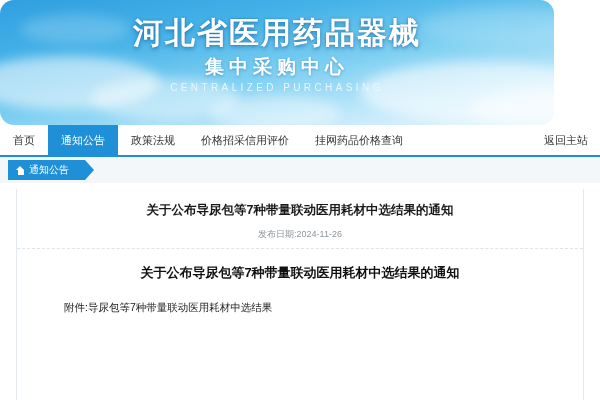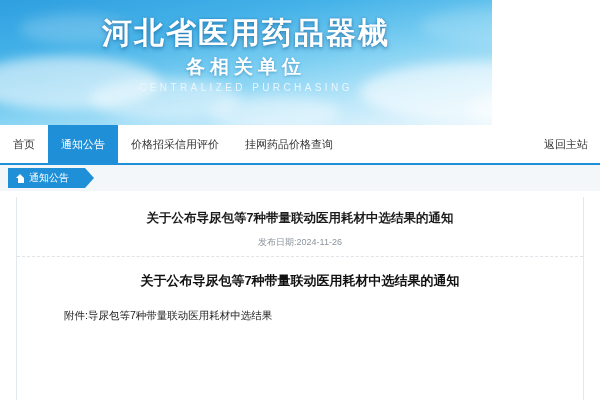--- a/index.html
+++ b/index.html
@@ -12,24 +12,25 @@
   }
   #page {
     position: relative;
     width: 600px; height: 400px;
     background: #ffffff;
   }
 
   
   .banner {
     position: relative;
-    width: 492px;
+    width: 554px;
     height: 125px;
     background: linear-gradient(170deg, #2f9fe0 0%, #45b2e8 28%, #7fd0f2 55%, #bfe8fa 78%, #eaf7fd 100%);
     overflow: hidden;
+    border-radius: 14px;
   }
   .cloud {
     position: absolute;
     background: rgba(255,255,255,0.55);
     border-radius: 50%;
     filter: blur(6px);
   }
   .c1 { width: 190px; height: 54px; left: -30px; top: 56px; }
   .c2 { width: 150px; height: 42px; left: 90px; top: 78px; opacity: .8; }
   .c3 { width: 240px; height: 60px; left: 360px; top: 62px; }
@@ -65,21 +66,21 @@
     margin-top: 4px;
     font-size: 10px;
     color: #eaf6ff;
     letter-spacing: 3.4px;
     line-height: 12px;
   }
 
   
   .nav {
     width: 600px;
-    height: 40px;
+    height: 32px;
     background: #ffffff;
     border-bottom: 2px solid #1f8fd8;
     display: flex;
     align-items: stretch;
     font-size: 11px;
   }
   .nav-item {
     padding: 0 13px;
     display: flex;
     align-items: center;
@@ -200,28 +201,29 @@
   <div class="banner">
     <div class="cloud c6"></div>
     <div class="cloud c7"></div>
     <div class="cloud c1"></div>
     <div class="cloud c2"></div>
     <div class="cloud c3"></div>
     <div class="cloud c4"></div>
     <div class="cloud c5"></div>
     <div class="banner-inner">
       <div class="banner-title">河北省医用药品器械</div>
-      <div class="banner-sub">各相关单位</div>
+      <div class="banner-sub">集中采购中心</div>
       <div class="banner-en">CENTRALIZED PURCHASING</div>
     </div>
   </div>
 
   <div class="nav">
     <div class="nav-item">首页</div>
     <div class="nav-item active">通知公告</div>
+    <div class="nav-item">政策法规</div>
     <div class="nav-item">价格招采信用评价</div>
     <div class="nav-item">挂网药品价格查询</div>
     <div class="nav-spacer"></div>
     <div class="nav-item right">返回主站</div>
   </div>
 
   <div class="crumb-bar">
     <div class="crumb-tab">
       <span class="home-icon"></span>
       <span>通知公告</span>

